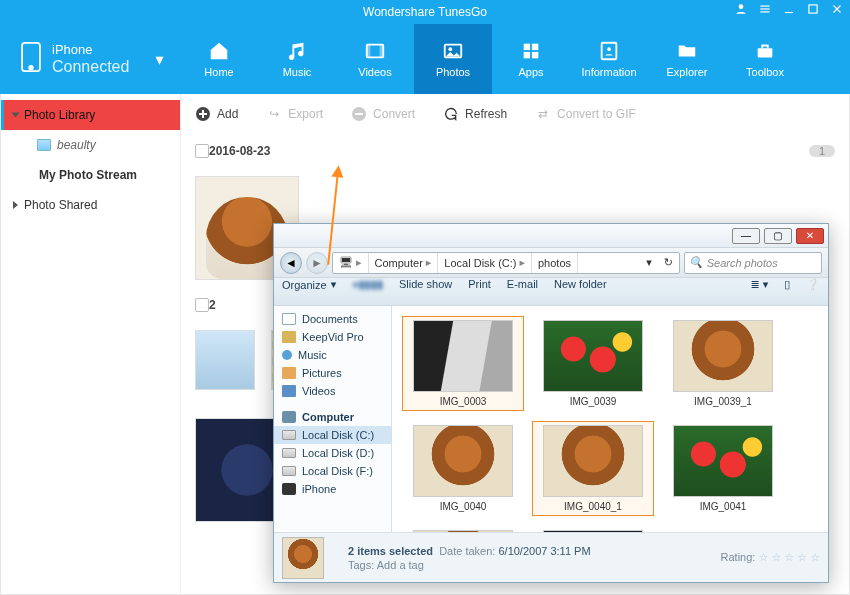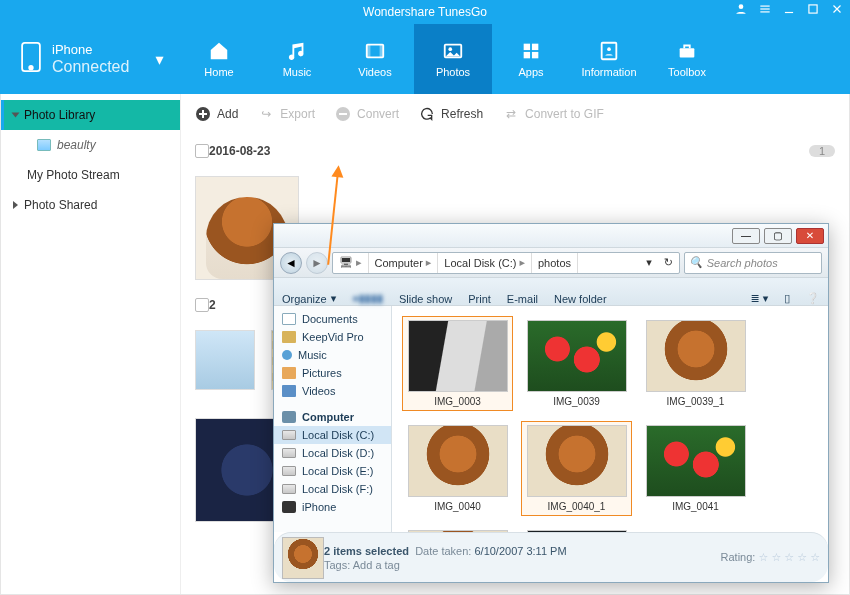--- a/index.html
+++ b/index.html
@@ -19,28 +19,28 @@
 
   .ribbon-items { display: flex; height: 100%; }
   .ribbon-item { width: 78px; display: flex; flex-direction: column; align-items: center; justify-content: center; color: #fff; font-size: 11px; gap: 4px; cursor: pointer; }
   .ribbon-item.active { background: #0a7fc7; }
   .ribbon-item svg { width: 26px; height: 22px; fill: #fff; }
 
   
   .content { display: flex; height: calc(595px - 94px); border: 1px solid #e5e5e5; border-top: none; }
   .sidebar { width: 180px; border-right: 1px solid #eee; padding-top: 6px; background: #fff; }
   .sb-item { display: flex; align-items: center; gap: 6px; font-size: 12px; color: #333; padding: 8px 12px; cursor: pointer; }
-  .sb-item.selected { background: #14b8a6; color: #111; font-weight: 500; border-left: 3px solid #19a8ee; padding-left: 9px; }
+  .sb-item.selected { background: #ef4444; color: #111; font-weight: 500; border-left: 3px solid #19a8ee; padding-left: 9px; }
   .sb-child { padding-left: 36px; color: #666; font-style: italic; }
   .sb-item .tri { width: 0; height: 0; border-top: 4px solid transparent; border-bottom: 4px solid transparent; border-left: 5px solid #555; }
   .sb-item .tri.down { transform: rotate(90deg); }
   .sb-pic-icon { width: 14px; height: 12px; background: linear-gradient(#b3e0ff,#7ecbff); border: 1px solid #7bb; border-radius: 1px; }
 
   .mainpane { flex: 1; background: #fff; position: relative; overflow: hidden; }
-  .toolbar { height: 40px; display: flex; align-items: center; gap: 20px; padding-left: 14px; font-size: 12px; color: #444; }
+  .toolbar { height: 40px; display: flex; align-items: center; gap: 28px; padding-left: 14px; font-size: 12px; color: #444; }
   .tool { display: flex; align-items: center; gap: 6px; cursor: pointer; }
   .tool.disabled { color: #bbb; cursor: default; }
   .tool .ic { width: 16px; height: 16px; display: inline-flex; align-items: center; justify-content: center; }
 
   .date-row { display: flex; align-items: center; gap: 0; padding: 10px 14px; font-size: 12px; color: #444; }
   .date-row .chk { width: 14px; height: 14px; border: 1px solid #bbb; border-radius: 2px; }
   .date-badge { margin-left: auto; background: #ddd; color: #888; border-radius: 8px; padding: 0 10px; font-size: 11px; }
 
   .thumb-row { display: flex; gap: 16px; padding: 8px 14px; }
   .thumb-lg { width: 104px; height: 104px; border: 1px solid #ddd; background: #f4ede1; display: flex; align-items: flex-end; justify-content: center; overflow: hidden; }
@@ -53,45 +53,45 @@
   .winbtn { width: 28px; height: 16px; border: 1px solid #888; border-radius: 2px; display: flex; align-items: center; justify-content: center; font-size: 10px; background: #eef3f6; cursor: pointer; }
   .winbtn.close { background: #d84b3a; color: #fff; border-color: #a33; }
 
   .ex-nav { height: 30px; background: linear-gradient(#f3f6f9,#e2e9ee); display: flex; align-items: center; padding: 0 6px; gap: 4px; border-bottom: 1px solid #cfd8de; }
   .navbtn { width: 22px; height: 22px; border-radius: 50%; background: radial-gradient(#e8f0f5,#bcd1df); border: 1px solid #9ab; display: flex; align-items: center; justify-content: center; cursor: pointer; }
   .crumbbox { flex: 1; height: 22px; border: 1px solid #a8b8c3; background: #fff; display: flex; align-items: center; font-size: 11px; color: #333; border-radius: 2px; overflow: hidden; }
   .crumb { padding: 0 6px; border-right: 1px solid #ddd; height: 100%; display: flex; align-items: center; gap: 3px; cursor: pointer; }
   .crumb .c-ar { color: #888; }
   .searchbox { width: 138px; height: 22px; border: 1px solid #a8b8c3; background: #fff; display: flex; align-items: center; padding: 0 4px; gap: 4px; color: #888; font-style: italic; font-size: 11px; border-radius: 2px; }
 
-  .ex-toolbar { height: 28px; background: linear-gradient(#eaf2f8,#dbe7ef); display: flex; align-items: flex-end; padding: 0 8px; gap: 16px; border-bottom: 1px solid #cfd8de; color: #1a3a55; font-size: 11px; }
+  .ex-toolbar { height: 28px; background: linear-gradient(#eaf2f8,#dbe7ef); display: flex; align-items: flex-start; padding: 0 8px; gap: 16px; border-bottom: 1px solid #cfd8de; color: #1a3a55; font-size: 11px; }
   .ex-tool { cursor: pointer; display: flex; align-items: center; gap: 4px; }
 
   .ex-body { flex: 1; display: flex; overflow: hidden; }
   .ex-side { width: 118px; border-right: 1px solid #d8e0e6; background: #fafcfd; padding: 4px 0; overflow: hidden; }
   .exs-item { display: flex; align-items: center; gap: 6px; padding: 3px 8px; font-size: 11px; color: #1a3a55; cursor: pointer; }
   .exs-item.sel { background: #d1e5f5; }
   .exs-icon { width: 14px; height: 12px; background: #d8b35a; border-radius: 1px; position: relative; }
   .exs-icon.drive { background: linear-gradient(#e8e8e8,#c8c8c8); border: 1px solid #999; height: 10px; }
   .exs-icon.doc { background: #fff; border: 1px solid #8ab; }
   .exs-icon.music { background: #58a1d6; border-radius: 50%; width: 10px; height: 10px; }
   .exs-icon.vid { background: #5a8fc7; }
   .exs-icon.comp { background: #6b8fa8; border-radius: 2px; }
 
   .ex-files { flex: 1; display: flex; flex-wrap: wrap; align-content: flex-start; gap: 10px 8px; padding: 10px; overflow: hidden; }
-  .file { width: 111px; display: flex; flex-direction: column; align-items: center; gap: 4px; padding: 4px; cursor: pointer; }
+  .file { width: 122px; display: flex; flex-direction: column; align-items: center; gap: 4px; padding: 4px; cursor: pointer; }
   .file.sel { border: 1px solid #f08a24; background: #fff8ef; padding: 3px; }
   .file .fimg { width: 100px; height: 72px; border: 1px solid #ccc; background: #e8dfc9; display: flex; align-items: center; justify-content: center; overflow: hidden; }
   .file .flab { font-size: 10px; color: #333; }
   .fimg.dogimg { background: radial-gradient(circle at 50% 40%, #c6722f 0 28%, #9a5520 29% 48%, #e9dec6 49%); }
   .fimg.flowers { background: radial-gradient(circle at 30% 40%, #e33 0 15%, transparent 16%), radial-gradient(circle at 60% 55%, #e33 0 18%, transparent 19%), radial-gradient(circle at 80% 30%, #fc3 0 10%, transparent 11%), linear-gradient(#2a6b2a,#1e4d1e); }
   .fimg.bw { background: linear-gradient(100deg, #222 0 35%, #ddd 36% 70%, #aaa 71%); }
   .fimg.dark { background: linear-gradient(#1a1f24,#33404a); }
 
-  .ex-status { height: 50px; border-top: 1px solid #d8e0e6; background: #eef4f8; display: flex; align-items: center; padding: 4px 8px; gap: 0; font-size: 11px; color: #3a556b; border-radius: 17px; }
+  .ex-status { height: 50px; border-top: 1px solid #d8e0e6; background: #eef4f8; display: flex; align-items: center; padding: 4px 8px; gap: 24px; font-size: 11px; color: #3a556b; }
   .status-thumb { width: 42px; height: 42px; border: 1px solid #bbb; background: radial-gradient(circle at 50% 40%, #c6722f 0 28%, #9a5520 29% 48%, #e9dec6 49%); }
   .status-meta { display: flex; flex-direction: column; gap: 2px; }
   .star { color: #bcd; font-size: 11px; }
 
   
   .arrow { position: absolute; left: 332px; top: 173px; width: 2px; height: 92px; background: #ff8a1e; z-index: 5; transform: rotate(6deg); }
   .arrow::before { content: ""; position: absolute; top: -8px; left: -5px; border-left: 6px solid transparent; border-right: 6px solid transparent; border-bottom: 12px solid #ff8a1e; }
 </style>
 </head>
 <body>
@@ -173,39 +173,45 @@
     <div class="ribbon-item">
       <svg viewBox="0 0 24 24">
           <rect x="4" y="3" width="16" height="18" rx="1" fill="none" stroke="#fff" stroke-width="2"></rect>
           <circle cx="12" cy="10" r="2" fill="#fff"></circle>
           <path d="M8 17c0-2 8-2 8 0z" fill="#fff"></path>
         </svg>
       <span>Information</span>
     </div>
     <div class="ribbon-item">
       <svg viewBox="0 0 24 24">
+          <path d="M3 6h6l2 2h10v10H3z"></path>
+        </svg>
+      <span>Explorer</span>
+    </div>
+    <div class="ribbon-item">
+      <svg viewBox="0 0 24 24">
           <rect x="4" y="9" width="16" height="10" rx="1"></rect>
           <path d="M9 9V6h6v3" fill="none" stroke="#fff" stroke-width="2"></path>
         </svg>
       <span>Toolbox</span>
     </div>
   </div>
 </div>
 
 <div class="content">
   <div class="sidebar">
     <div class="sb-item selected">
         <span class="tri down"></span>
         <span>Photo Library</span>
       </div>
     <div class="sb-item sb-child">
         <span class="sb-pic-icon"></span>
         <span>beaulty</span>
       </div>
-    <div class="sb-item" style="padding-left:26px;font-weight:400">
+    <div class="sb-item" style="padding-left:38px;font-weight:700">
         <span>My Photo Stream</span>
       </div>
     <div class="sb-item">
         <span class="tri"></span>
         <span>Photo Shared</span>
       </div>
   </div>
 
   <div class="mainpane">
     <div class="toolbar">
@@ -357,24 +363,20 @@
       <div class="exs-item sel">
           <span class="exs-icon drive"></span>
           <span>Local Disk (C:)</span>
         </div>
       <div class="exs-item">
           <span class="exs-icon drive"></span>
           <span>Local Disk (D:)</span>
         </div>
       <div class="exs-item">
           <span class="exs-icon drive"></span>
-          <span>Local Disk (E:)</span>
-        </div>
-      <div class="exs-item">
-          <span class="exs-icon drive"></span>
           <span>Local Disk (F:)</span>
         </div>
       <div class="exs-item">
           <span class="exs-icon" style="background:#333;border-radius:2px"></span>
           <span>iPhone</span>
         </div>
     </div>
 
     <div class="ex-files" id="ex-files">
         <div class="file sel">

